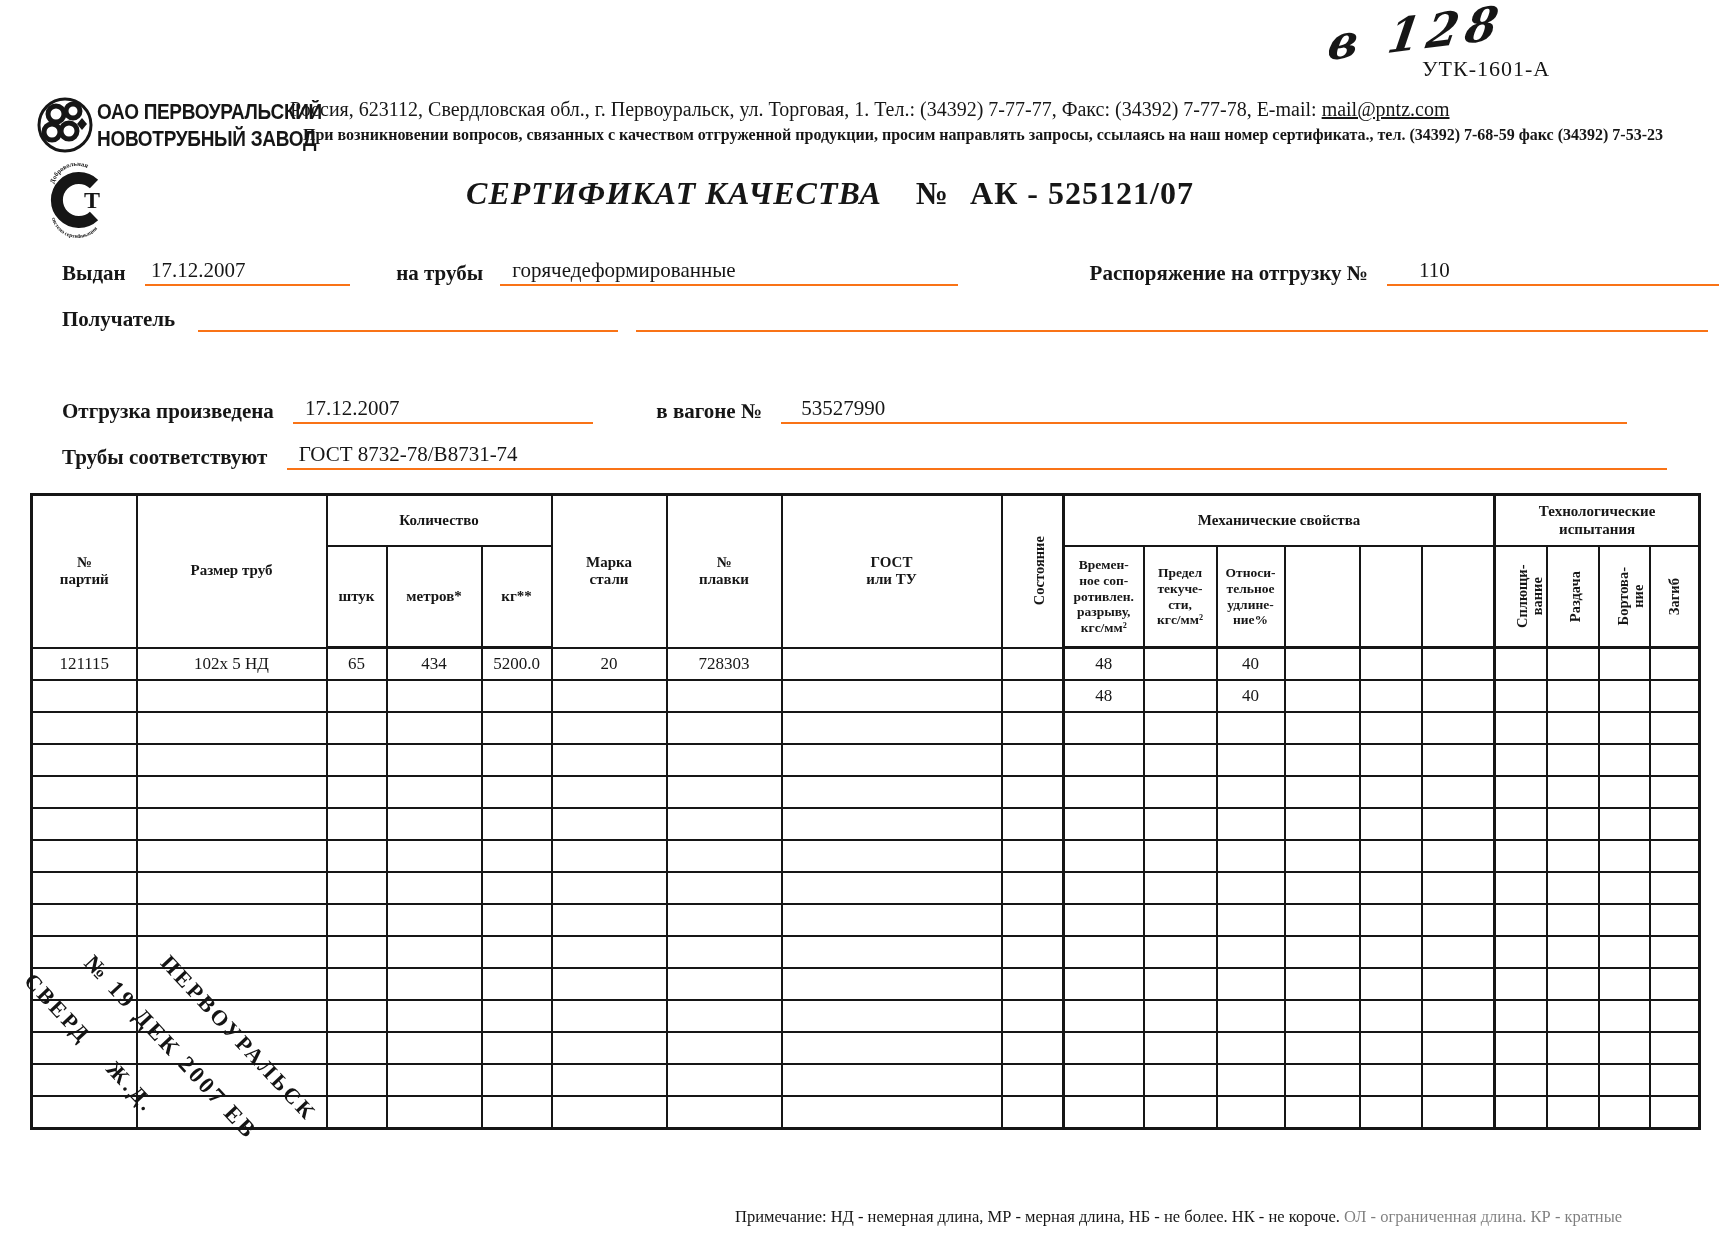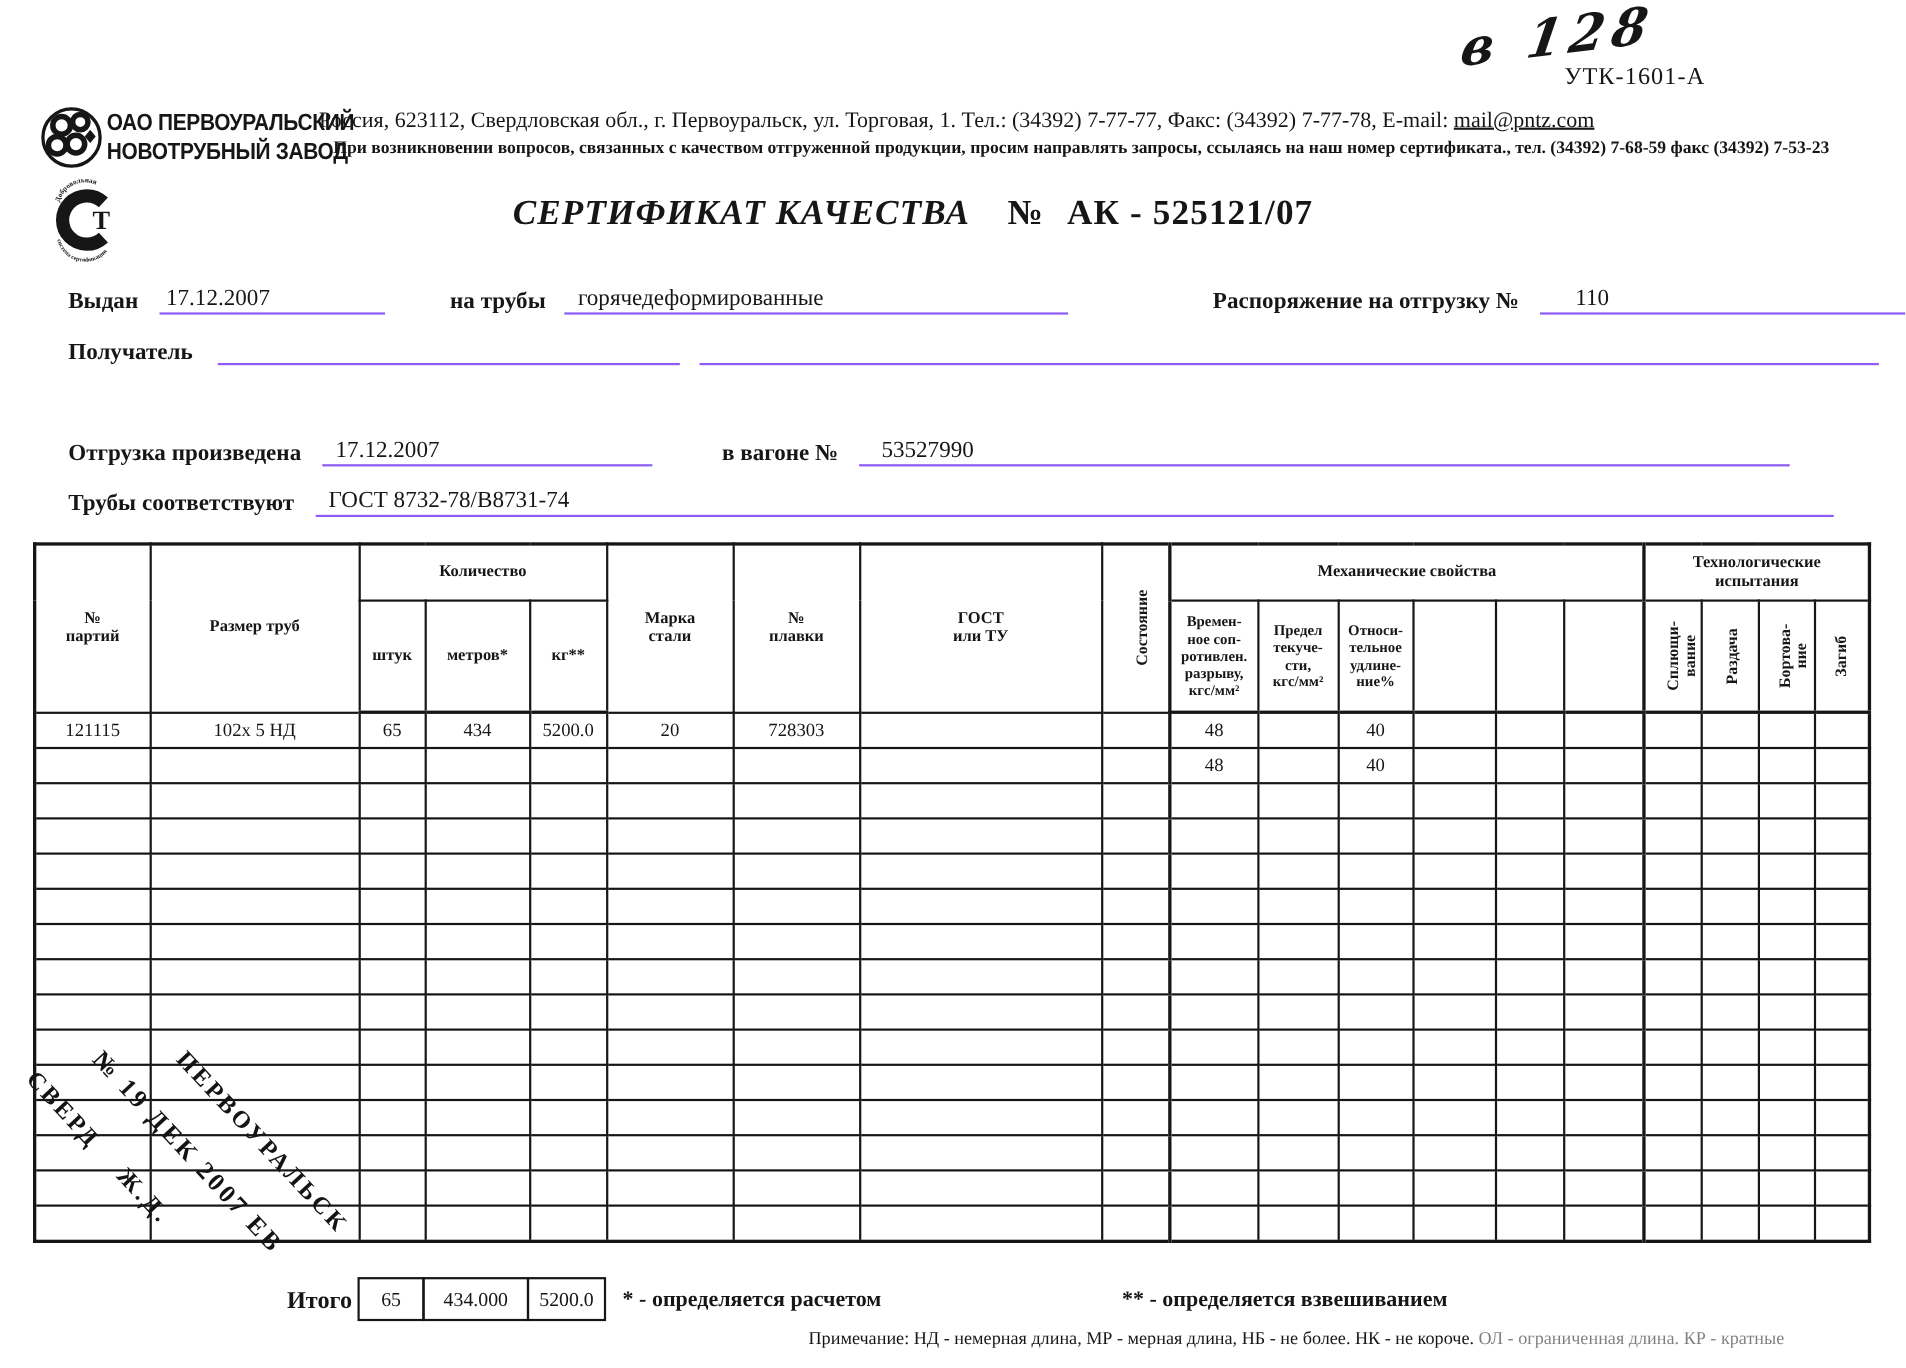--- a/index.html
+++ b/index.html
@@ -29,21 +29,21 @@
 
   
   .title{position:absolute;left:0;top:175px;width:1660px;text-align:center;font-size:32px;font-weight:700;white-space:nowrap;}
   .title .t-label{font-style:italic;letter-spacing:1px;}
   .title .t-no{margin-left:34px;}
   .title .t-num{margin-left:22px;letter-spacing:1px;}
 
   
   .fline{position:absolute;font-size:21px;white-space:nowrap;}
   .fl-label{font-weight:700;}
-  .uline{display:inline-block;border-bottom:2px solid #8b5cf6;height:28px;vertical-align:bottom;box-sizing:border-box;}
+  .uline{display:inline-block;border-bottom:2px solid #f97316;height:28px;vertical-align:bottom;box-sizing:border-box;}
 
   
   table.cert{position:absolute;left:30px;top:493px;width:1668px;border-collapse:collapse;table-layout:fixed;border:3px solid #161616;}
   .cert th,.cert td{border:2px solid #161616;padding:0 2px;overflow:visible;}
   .cert thead th{font-size:15px;font-weight:600;text-align:center;vertical-align:middle;white-space:pre-line;line-height:1.18;}
   .cert tr.grp th{height:49px;}
   .cert tr.sub th{height:99px;border-bottom:3px solid #161616;}
   .cert th.small{font-size:13.5px;font-weight:600;}
   .cert tbody td{height:30px;font-size:17px;text-align:center;vertical-align:middle;white-space:nowrap;}
   .thickL{border-left:3px solid #161616 !important;}
@@ -106,21 +106,21 @@
     <text x="42" y="50" font-size="24" font-weight="bold" fill="#161616" font-family="Liberation Serif,serif">Т</text>
   </svg>
 
   <div class="title">
     <span class="t-label">СЕРТИФИКАТ КАЧЕСТВА</span><span class="t-no">№</span><span class="t-num">АК -  525121/07</span>
   </div>
 
   <div class="fline" style="left:62px;top:258px;">
     <span class="fl-label">Выдан</span>
     <span class="uline" style="width:205px;margin-left:14px;padding-left:6px;">17.12.2007</span>
-    <span class="fl-label" style="margin-left:54px;">на трубы</span>
+    <span class="fl-label" style="margin-left:41px;">на трубы</span>
     <span class="uline" style="width:458px;margin-left:12px;padding-left:12px;">горячедеформированные</span>
     <span class="fl-label" style="margin-left:126px;">Распоряжение на отгрузку №</span>
     <span class="uline" style="width:332px;margin-left:14px;padding-left:32px;">110</span>
   </div>
 
   <div class="fline" style="left:62px;top:304px;">
     <span class="fl-label">Получатель</span>
     <span class="uline" style="width:420px;margin-left:18px;"></span>
     <span class="uline" style="width:1072px;margin-left:12px;"></span>
   </div>
@@ -517,28 +517,20 @@
           <td></td>
           <td></td>
           <td class="thickL"></td>
           <td></td>
           <td></td>
           <td></td>
         </tr>
       </tbody>
   </table>
 
-  <div class="totals">
-    <div class="t-label">Итого</div>
-    <div class="tbox" style="left:295px;width:61px;">65</div>
-    <div class="tbox" style="left:354px;width:97px;">434.000</div>
-    <div class="tbox" style="left:449px;width:72px;">5200.0</div>
-    <div class="fn" style="left:536px;">* - определяется расчетом</div>
-    <div class="fn" style="left:990px;">** - определяется взвешиванием</div>
-  </div>
 
   <div class="note">
     <span>Примечание: НД - немерная длина, МР - мерная длина, НБ - не более. НК - не короче.</span><span class="fade"> ОЛ - ограниченная длина. КР - кратные</span>
   </div>
 
   <div class="stamp">
     <div class="s1">ПЕРВОУРАЛЬСК</div>
     <div class="s2">№ 19 ДЕК 2007 ЕВ</div>
     <div class="s3"><span>СВЕРД</span><span class="gap"></span><span>Ж.Д.</span></div>
   </div>

